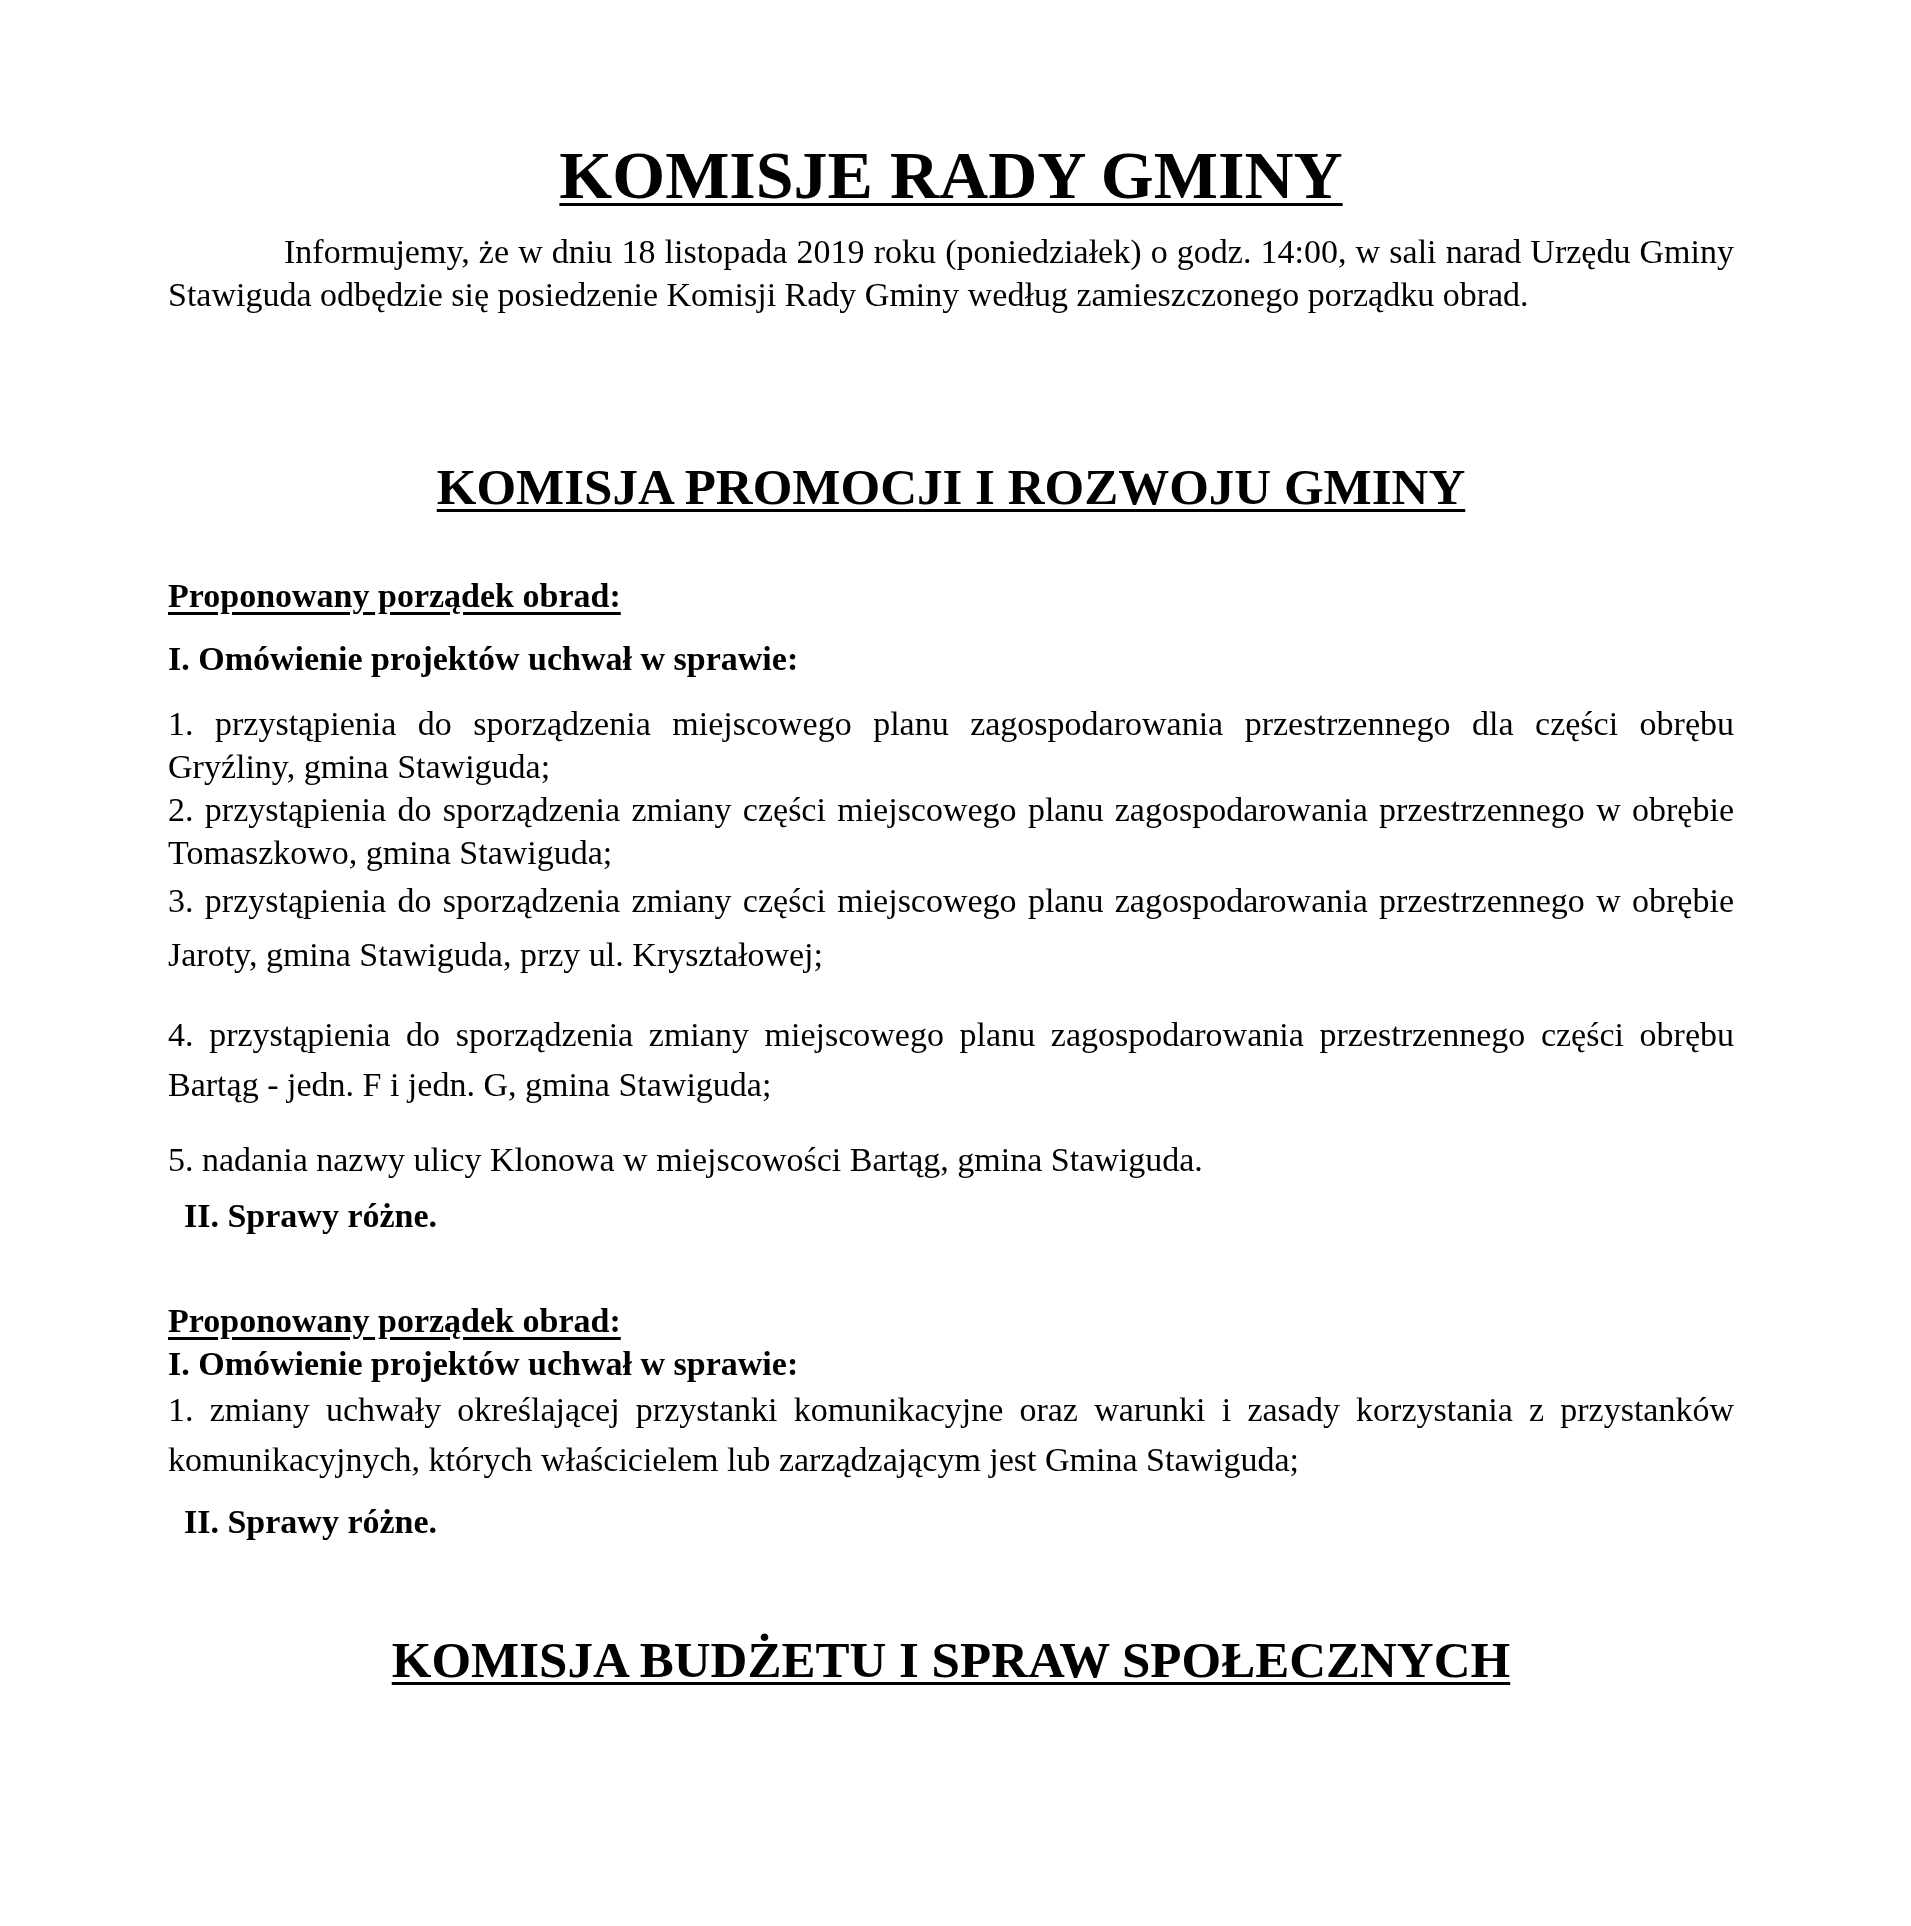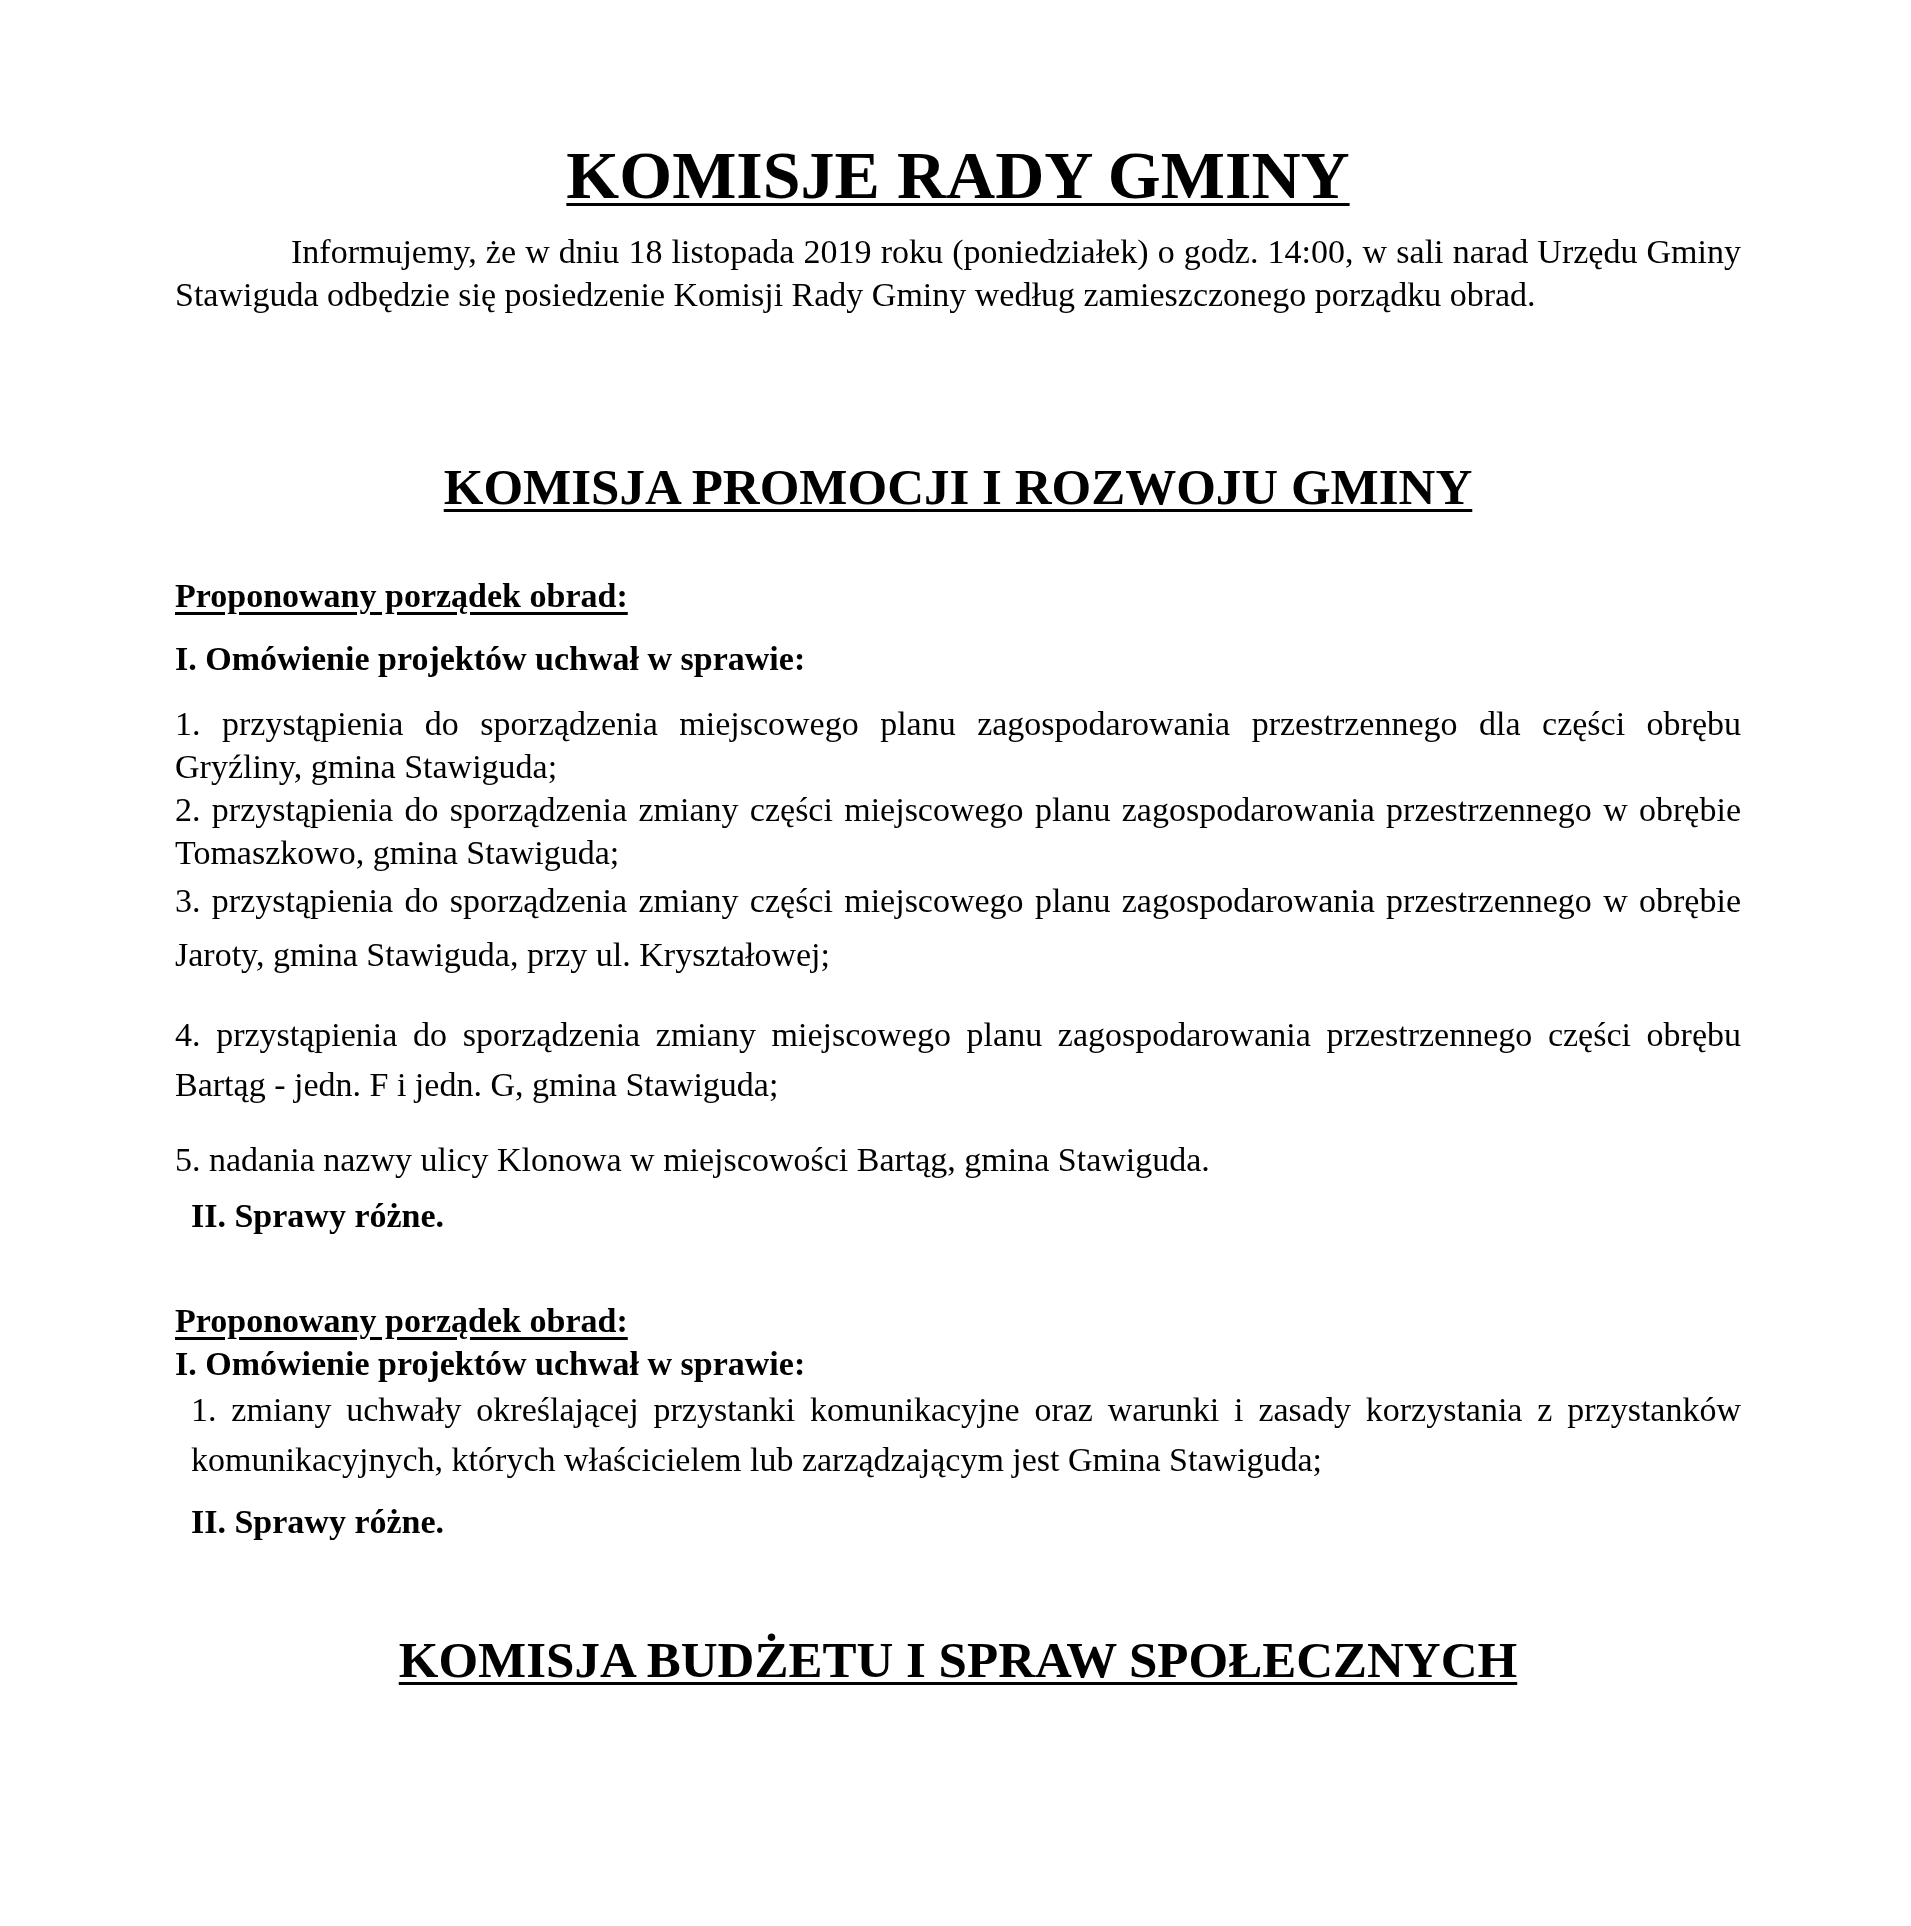--- a/index.html
+++ b/index.html
@@ -18,21 +18,21 @@
     .page {
       position: absolute;
       left: 0;
       top: 0;
       width: 1911px;
       height: 2703px;
       background: #ffffff;
     }
     .content {
       position: absolute;
-      left: 175px;
+      left: 168px;
       top: 154px;
       width: 1566px;
       font-size: 34px;
       line-height: 43px;
     }
     .main-title {
       text-align: center;
       font-weight: bold;
       text-decoration: underline;
       text-decoration-thickness: 3.1px;
@@ -76,21 +76,21 @@
     #s1 .agenda-label { margin-top: 65px; }
     #s1 .part-heading { margin-top: 20px; }
     #s1 .item { margin-top: 28px; line-height: 43px; }
     #s1 .item.first { margin-top: 21.6px; }
     #s1 .item.tight { margin-top: 0; }
     #s1 .other { margin-top: 13px; }
     
     #s2 .section-title { margin-top: 58px; }
     #s2 .agenda-label { margin-top: 62px; }
     #s2 .part-heading { margin-top: 0; }
-    #s2 .item { margin-top: 17.7px; margin-left: 16px; }
+    #s2 .item { margin-top: 17.7px; }
     #s2 .item.first { margin-top: 0; }
     #s2 .other { margin-top: 15.4px; }
     
     #s3 .section-title { margin-top: 96px; }
   </style>
 </head>
 <body>
 
 <div class="page">
   <div class="content">

